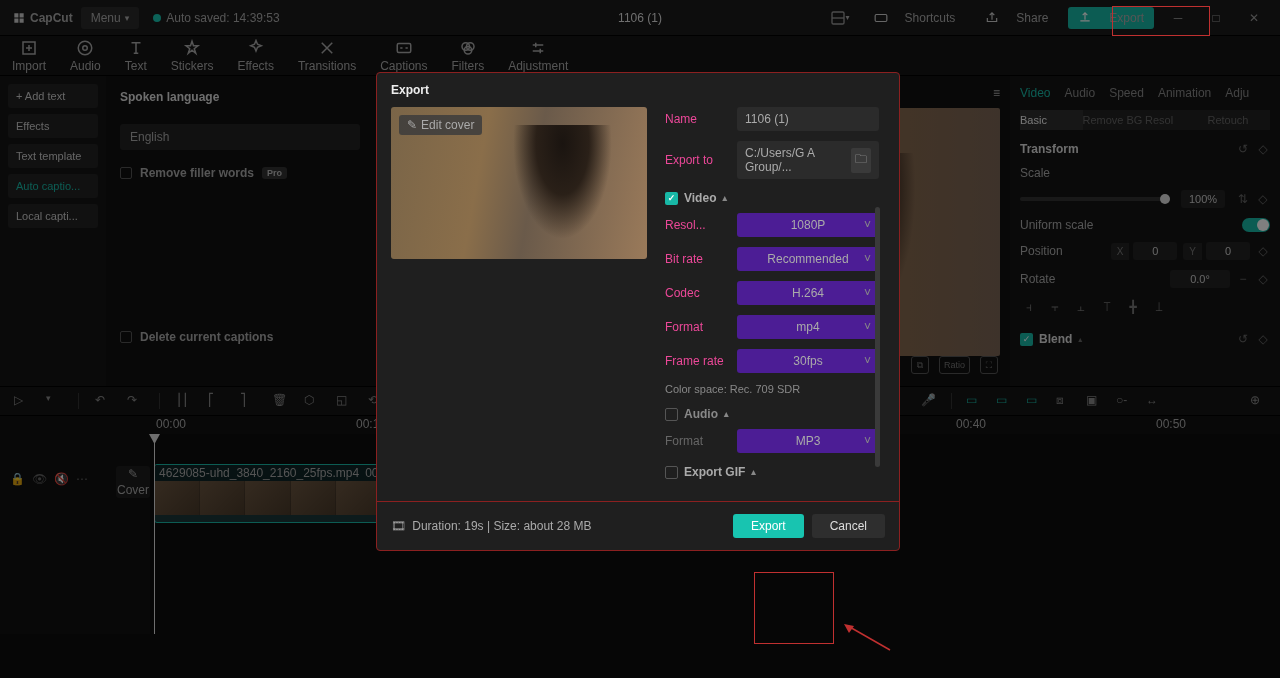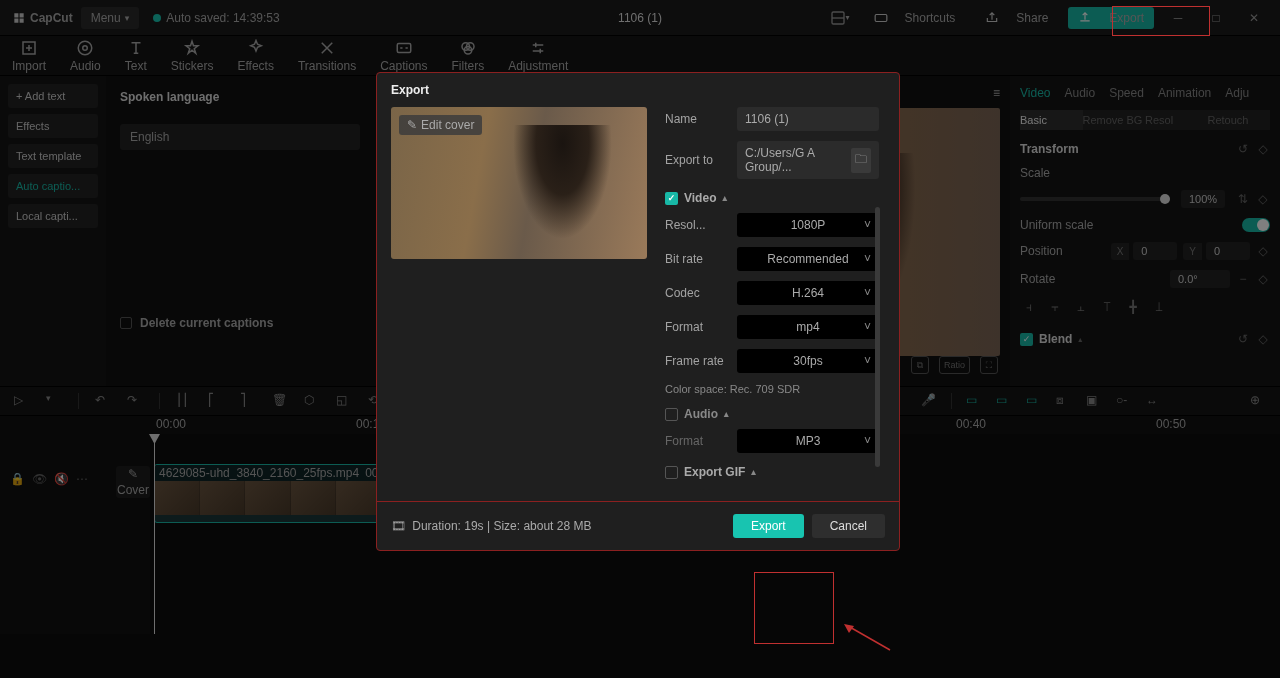--- a/index.html
+++ b/index.html
@@ -40,21 +40,21 @@
 .rtabs span{color:#888}
 .rtabs span.ac{color:#18b8a6}
 .sub-tabs{display:flex;gap:0;margin-bottom:12px}
 .sub-tabs span{flex:1;text-align:left;background:#232323;padding:4px 0;font-size:11px;color:#666}
 .sub-tabs span.ac{color:#eee;background:#2e2e2e}
 .prop-row{display:flex;align-items:center;justify-content:space-between;margin-bottom:10px;font-size:11px;color:#999}
 .prop-row .ctrls{display:flex;align-items:center;gap:6px}
 .mini-ico{width:14px;height:14px;display:flex;align-items:center;justify-content:center;color:#666}
 .slider{width:150px;height:4px;background:#333;border-radius:2px;position:relative}
 .slider .th{position:absolute;right:0;top:-3px;width:10px;height:10px;background:#ddd;border-radius:50%}
-.num-in{background:#232323;border-radius:3px;padding:3px 8px;color:#ccc;font-size:11px;min-width:44px;}
+.num-in{background:#232323;border-radius:3px;padding:3px 8px;color:#ccc;font-size:11px;min-width:44px;text-align:center}
 .toggle{width:28px;height:14px;background:#18b8a6;border-radius:7px;position:relative}
 .toggle::after{content:"";position:absolute;right:1px;top:1px;width:12px;height:12px;background:#fff;border-radius:50%}
 .xy{display:flex;align-items:center;gap:4px}
 .xy-lbl{background:#232323;padding:3px 6px;border-radius:3px 0 0 3px;font-size:10px;color:#777}
 .align-row{display:flex;gap:8px;margin-top:4px}
 .align-row .ai{width:18px;height:18px;display:flex;align-items:center;justify-content:center;color:#777}
 .tool-row{height:30px;background:#151515;border-top:1px solid #000;border-bottom:1px solid #000;display:flex;align-items:center;padding:0 14px;gap:16px;position:relative}
 .tool-row svg,.tool-row .ti{width:16px;height:16px;color:#888}
 .tool-row .divider{width:1px;height:16px;background:#333}
 .tool-row .right-tools{margin-left:auto;display:flex;gap:14px;align-items:center}
@@ -73,23 +73,23 @@
 
 .overlay{position:absolute;inset:0;background:rgba(0,0,0,.5)}
 .modal{position:absolute;left:376px;top:72px;width:524px;background:#1f1f1f;border:1px solid #8b2020;border-radius:4px}
 .modal-hd{padding:10px 14px;color:#eee;font-weight:600}
 .modal-body{display:flex;padding:0 14px 14px;gap:18px;border-bottom:1px solid #8b2020}
 .cover{width:256px;height:152px;background:linear-gradient(100deg,#7a6548 0%,#8a6e4a 35%,#6a5a4a 55%,#9a7a5a 100%);border-radius:3px;position:relative;overflow:hidden}
 .cover::after{content:"";position:absolute;right:12%;top:12%;width:42%;height:80%;background:radial-gradient(ellipse at 50% 15%,#1a1410 0%,#2a2018 35%,transparent 65%)}
 .edit-cover{position:absolute;top:8px;left:8px;background:rgba(60,60,60,.85);color:#ddd;font-size:11px;padding:3px 8px;border-radius:3px;display:flex;align-items:center;gap:4px}
 .form{flex:1;padding-right:6px}
 .frow{display:flex;align-items:center;margin-bottom:10px;gap:10px}
-.frow .fl{width:62px;color:#a3a3a3;font-size:12px}
+.frow .fl{width:62px;color:#ec4899;font-size:12px}
 .frow .fi{flex:1;background:#2b2b2b;border-radius:3px;padding:5px 8px;color:#ddd;font-size:12px;display:flex;align-items:center;justify-content:space-between}
-.frow .sel{flex:1;background:#000000;border-radius:3px;padding:5px 8px;color:#ddd;font-size:12px;display:flex;align-items:center;justify-content:center;position:relative}
+.frow .sel{flex:1;background:#4c1d95;border-radius:3px;padding:5px 8px;color:#ddd;font-size:12px;display:flex;align-items:center;justify-content:center;position:relative}
 .frow .sel .car{position:absolute;right:8px;color:#888}
 .sect{display:flex;align-items:center;gap:6px;margin:12px 0 8px;color:#eee;font-weight:600}
 .sect .cb{width:13px;height:13px;border-radius:2px;background:#18b8a6;display:flex;align-items:center;justify-content:center;color:#fff;font-size:9px}
 .sect .cb.off{background:transparent;border:1px solid #555}
 .sect .car{color:#888;font-size:9px}
 .cs-note{color:#888;font-size:11px;margin:8px 0}
 .scrollb{width:5px;height:260px;background:#3a3a3a;border-radius:3px;position:absolute;right:5px;top:100px}
 .modal-ft{display:flex;align-items:center;padding:12px 14px;gap:10px}
 .ft-info{display:flex;align-items:center;gap:6px;color:#ccc;font-size:12px}
 .ft-btns{margin-left:auto;display:flex;gap:8px}
@@ -218,20 +218,25 @@
   <div class="left-col">
     <div class="left-btn">+ Add text</div>
     <div class="left-btn">Effects</div>
     <div class="left-btn">Text template</div>
     <div class="left-btn ac">Auto captio...</div>
     <div class="left-btn">Local capti...</div>
   </div>
   <div class="mid-panel">
     <div class="lbl">Spoken language</div>
     <div class="lang-pill">English</div>
+    <div class="chkrow">
+      <span class="cb"></span>
+      <span>Remove filler words</span>
+      <span class="pro">Pro</span>
+    </div>
     <div style="height:150px"></div>
     <div class="chkrow">
       <span class="cb"></span>
       <span>Delete current captions</span>
     </div>
   </div>
   <div class="player-panel">
     <div class="player-hdr">
         <span>Player</span>
         <span>≡</span>

